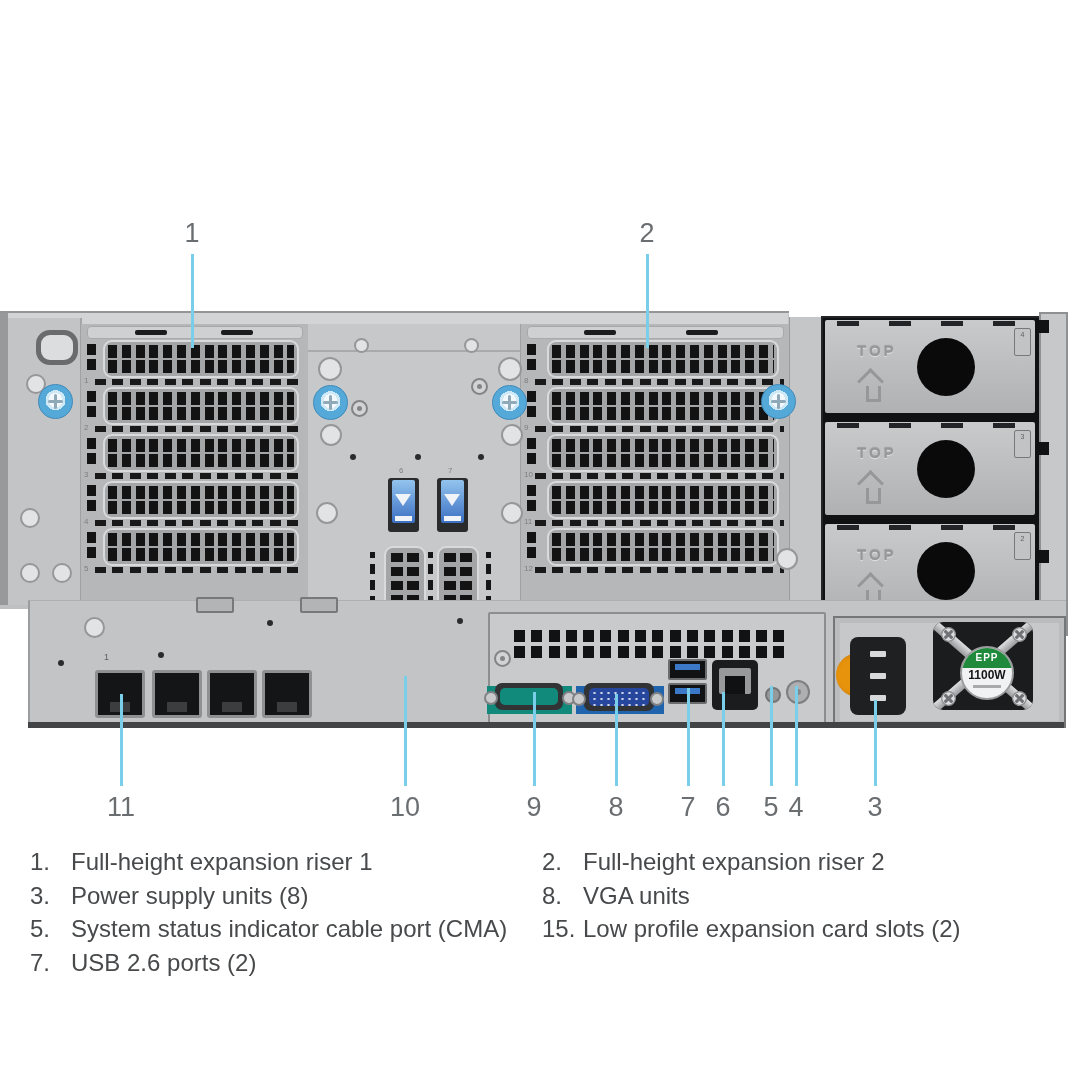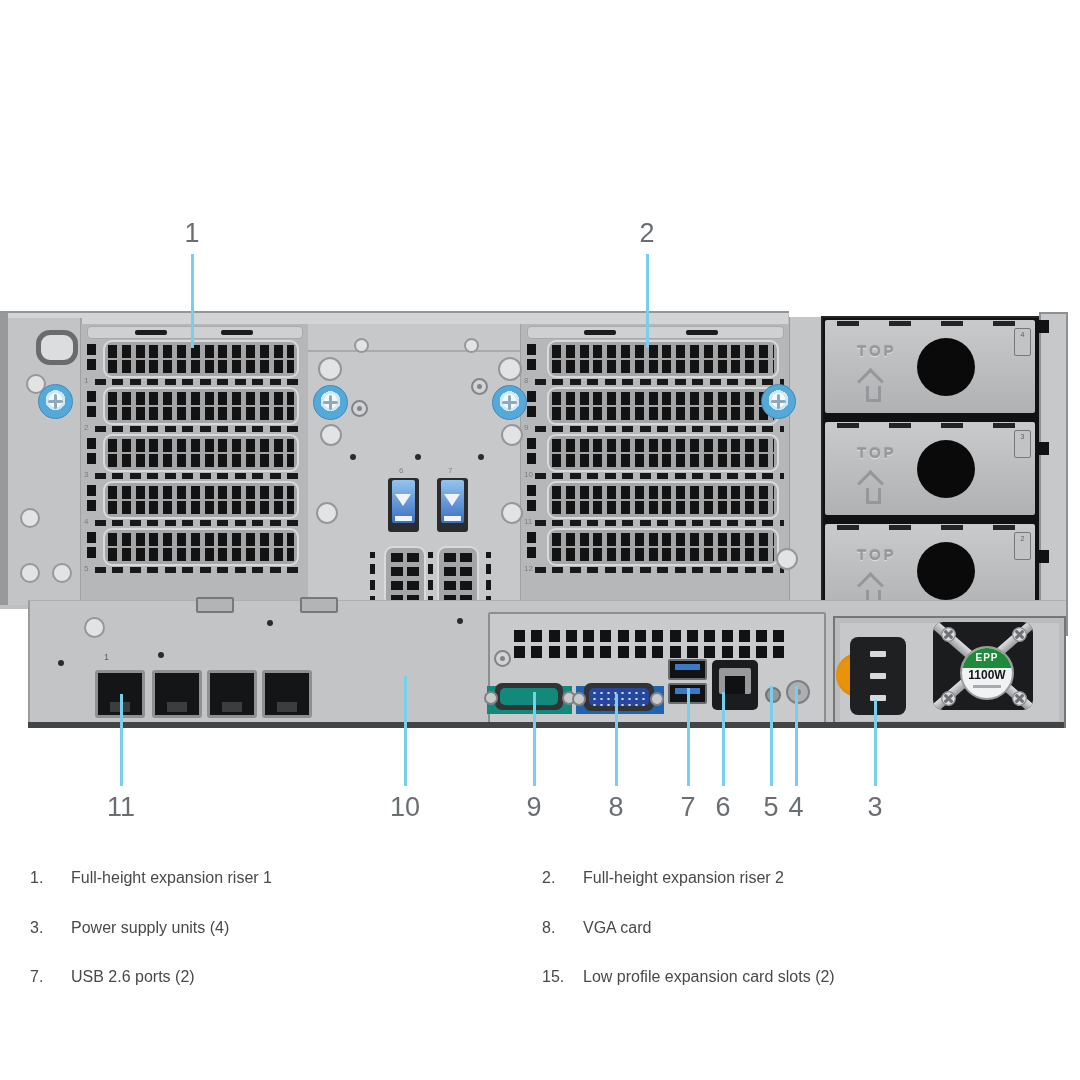--- a/index.html
+++ b/index.html
@@ -7,21 +7,21 @@
   #diagram{position:relative;width:1080px;height:1080px;background:#fff;}
   .abs{position:absolute;}
   .circle{border-radius:50%;}
 
   
   .callout-line{position:absolute;width:3px;background:var(--callout-line);z-index:6;}
   .callout-num{position:absolute;transform:translateX(-50%);font-size:27px;color:var(--callout-text);z-index:6;white-space:nowrap;}
 
   
   .legend-col{position:absolute;top:845px;width:520px;}
-  .legend-row{height:33.6px;line-height:33.6px;font-size:16px;color:var(--legend-text);white-space:nowrap;margin-top:16px;}
+  .legend-row{height:33.6px;line-height:33.6px;font-size:24px;color:var(--legend-text);white-space:nowrap;}
   .legend-num{display:inline-block;width:41px;}
 
   
   .upper-frame{position:absolute;left:0;top:311px;width:789px;height:296px;background:#bfc0c2;border-top:2px solid #94959*7;border-top:2px solid #949597;box-shadow:inset 0 1px 0 #d8d9da;}
   .chassis-lid{position:absolute;left:0;top:313px;width:788px;height:11px;background:#d3d4d5;border-bottom:2px solid #9fa0a2;}
   .left-edge{position:absolute;left:0;top:313px;width:8px;height:292px;background:#98999b;}
   .left-bracket{position:absolute;left:8px;top:318px;width:72px;height:287px;background:#c3c4c6;border-right:2px solid #a4a5a7;}
   .oval{position:absolute;left:28px;top:12px;width:32px;height:25px;border:5px solid #6a6b6d;border-radius:14px;background:#dcdddf;}
 
   .riser{position:absolute;top:324px;height:282px;background:#b6b7b9;border-left:1px solid #a0a1a3;border-right:1px solid #a0a1a3;}
@@ -371,21 +371,22 @@
       <div class="callout-num" style="left: 723px; top: 792px;">6</div>
       <div class="callout-line" style="left: 770px; top: 686px; height: 100px;"></div>
       <div class="callout-num" style="left: 771px; top: 792px;">5</div>
       <div class="callout-line" style="left: 795px; top: 686px; height: 100px;"></div>
       <div class="callout-num" style="left: 796px; top: 792px;">4</div>
       <div class="callout-line" style="left: 874px; top: 700px; height: 86px;"></div>
       <div class="callout-num" style="left: 875px; top: 792px;">3</div>
     </div>
   <div id="legend-left" class="legend-col" style="left:30px;">
       <div class="legend-row"><span class="legend-num">1.</span><span>Full-height expansion riser 1</span></div>
-      <div class="legend-row"><span class="legend-num">3.</span><span>Power supply units (4)</span></div>
+      <div class="legend-row"><span class="legend-num">3.</span><span>Power supply units (8)</span></div>
+      <div class="legend-row"><span class="legend-num">5.</span><span>System status indicator cable port (CMA)</span></div>
       <div class="legend-row"><span class="legend-num">7.</span><span>USB 2.6 ports (2)</span></div>
     </div>
   <div id="legend-right" class="legend-col" style="left:542px;">
       <div class="legend-row"><span class="legend-num">2.</span><span>Full-height expansion riser 2</span></div>
-      <div class="legend-row"><span class="legend-num">8.</span><span>VGA card</span></div>
+      <div class="legend-row"><span class="legend-num">8.</span><span>VGA units</span></div>
       <div class="legend-row"><span class="legend-num">15.</span><span>Low profile expansion card slots (2)</span></div>
     </div>
 </div>
 
 </body></html>

